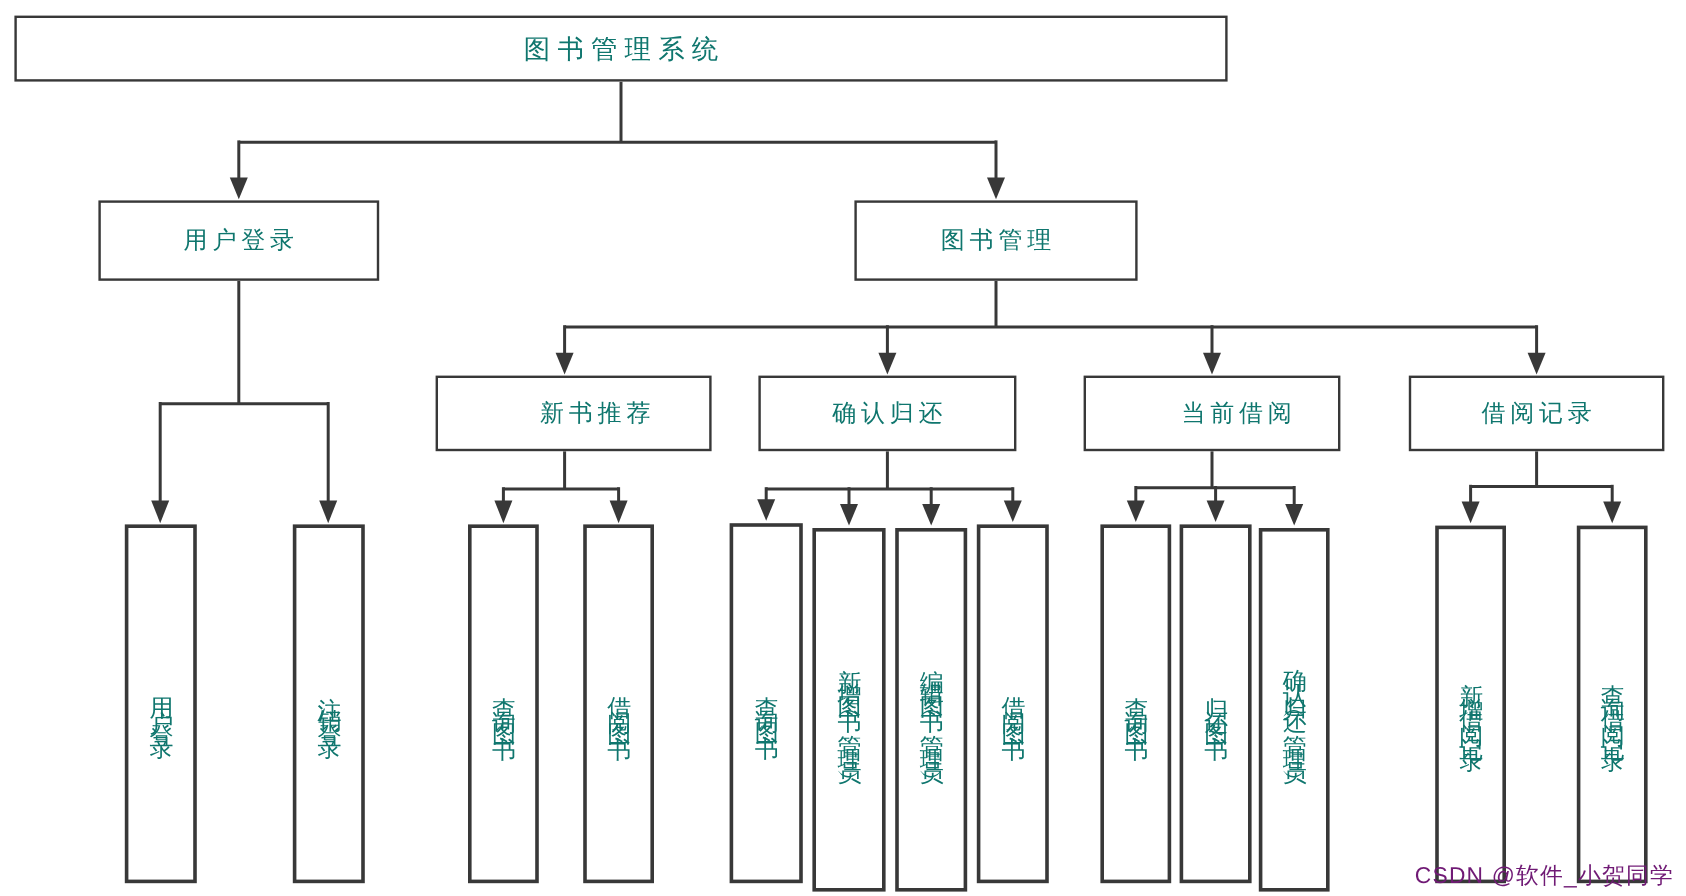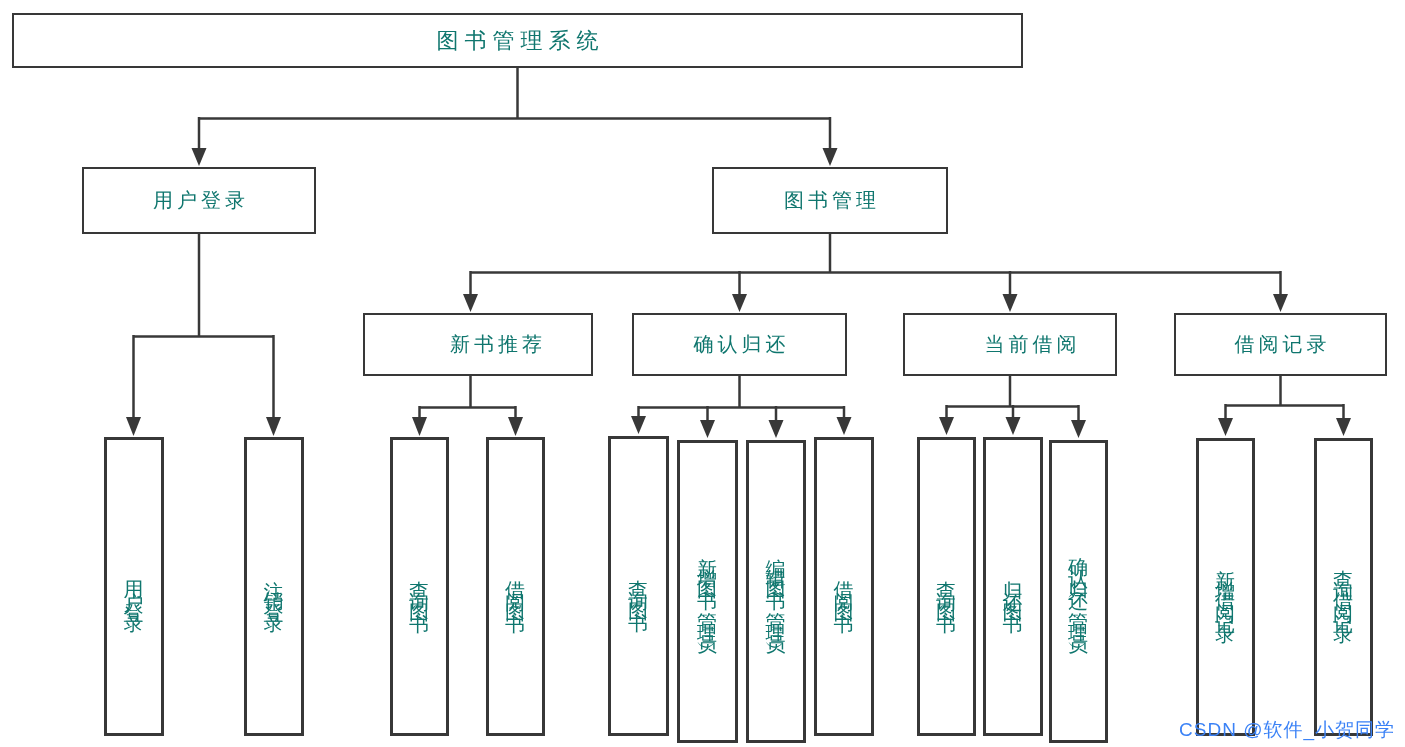--- a/index.html
+++ b/index.html
@@ -49,21 +49,21 @@
     font-size: 20px;
     letter-spacing: 11px;
     line-height: 1;
   }
   .watermark {
     position: absolute;
     top: 717px;
     right: 10px;
     font-size: 19px;
     letter-spacing: 1px;
-    color: #3b82f6;
+    color: #701a75;
     white-space: nowrap;
   }
 </style>
 </head>
 <body>
 
 <div class="stage">
 
   <svg class="connectors" viewBox="0 0 1405 747" xmlns="http://www.w3.org/2000/svg">
     <g stroke="#383838" stroke-width="2.5" fill="none">

